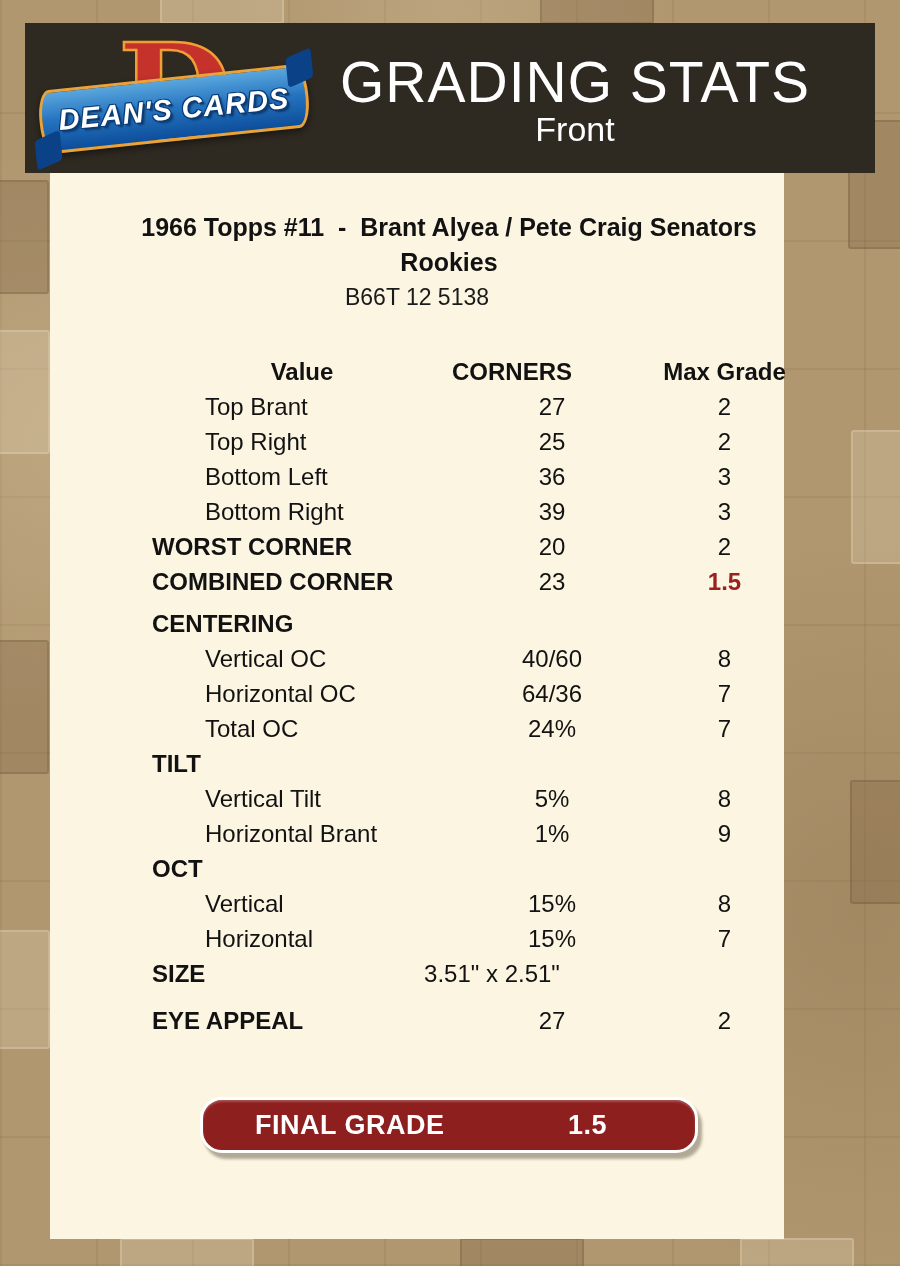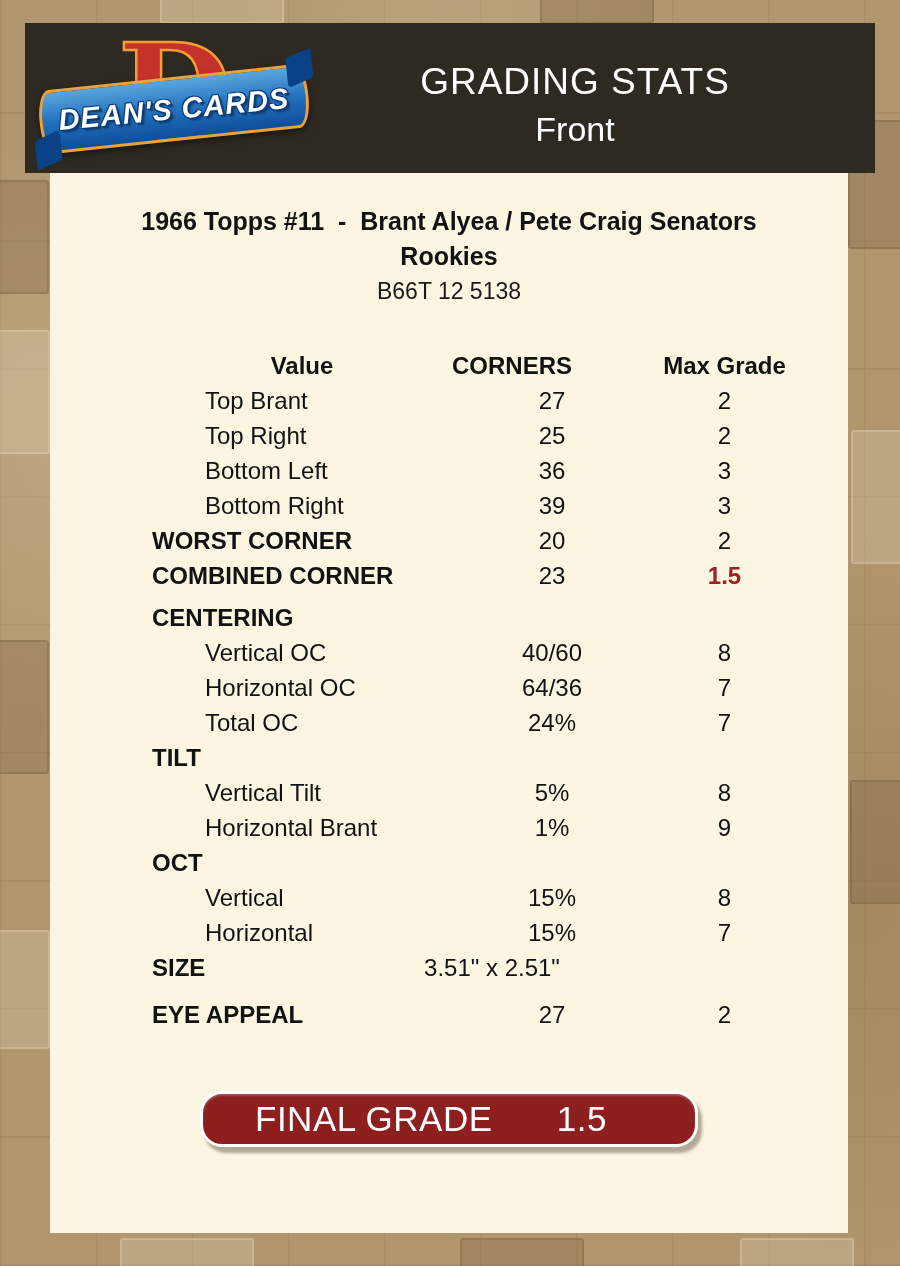--- a/index.html
+++ b/index.html
@@ -11,26 +11,26 @@
       radial-gradient(ellipse at 96% 72%, rgba(132,104,66,.30), transparent 30%),
       radial-gradient(ellipse at 50% 5%, rgba(222,202,166,.25), transparent 35%),
       repeating-linear-gradient(0deg, rgba(120,94,60,.14) 0 2px, transparent 2px 128px),
       repeating-linear-gradient(90deg, rgba(120,94,60,.14) 0 2px, transparent 2px 96px),
       #b09770;
   }
   .bg-card{position:absolute;border-radius:3px;background:rgba(126,101,66,.30);border:2px solid rgba(92,72,46,.22);}
   .bg-card.light{background:rgba(238,224,194,.22);border-color:rgba(238,224,194,.28);}
 
   
-  .card{position:absolute;left:50px;top:166px;width:798px;height:1067px;background:#fbf5e2;}
+  .card{position:absolute;left:50px;top:172px;width:734px;height:1067px;background:#fbf5e2;}
 
   
   .header{position:absolute;left:25px;top:23px;width:850px;height:150px;background:#2e2921;display:flex;}
   .header-text{flex:1;padding-right:30px;text-align:center;color:#ffffff;}
-  .h-title{margin-top:34px;font-size:37px;line-height:50px;letter-spacing:1px;}
+  .h-title{margin-top:34px;font-size:57px;line-height:50px;letter-spacing:1px;}
   .h-sub{margin-top:4px;font-size:34px;line-height:36px;}
 
   
   .logo{position:relative;width:260px;height:150px;margin-left:20px;flex:0 0 auto;}
   .logo-d{
     position:absolute;left:50%;top:4px;transform:translateX(-50%);
     font-family:"DejaVu Serif","Liberation Serif",serif;font-weight:bold;
     font-size:132px;line-height:132px;color:#c5322c;
     -webkit-text-stroke:2.5px #ef9f33;text-shadow:0 0 2px #7e1410;
   }
@@ -67,21 +67,21 @@
   .val,.max{text-align:center;}
   .red{color:#9b2121;font-weight:bold;}
   .shiftL{transform:translateX(-60px);}
 
   
   .final-btn{
     position:absolute;left:150px;top:925px;width:498px;height:56px;box-sizing:border-box;
     background:#8e1f1f;border:3px solid #ffffff;border-radius:22px;
     box-shadow:4px 6px 3px rgba(128,118,98,.6), inset 0 2px 2px rgba(255,255,255,.22);
     display:flex;align-items:center;justify-content:space-between;
-    padding:0 88px 0 52px;color:#ffffff;font-weight:normal;font-size:35px;letter-spacing:.5px;
+    padding:0 88px 0 52px;color:#ffffff;font-weight:bold;font-size:27px;letter-spacing:.5px;
     cursor:pointer;
   }
 </style>
 </head>
 <body>
 
 <div class="stage">
 
   <div class="bg-card" style="left:-30px;top:180px;width:75px;height:110px;"></div>
   <div class="bg-card light" style="left:-18px;top:330px;width:64px;height:120px;"></div>

